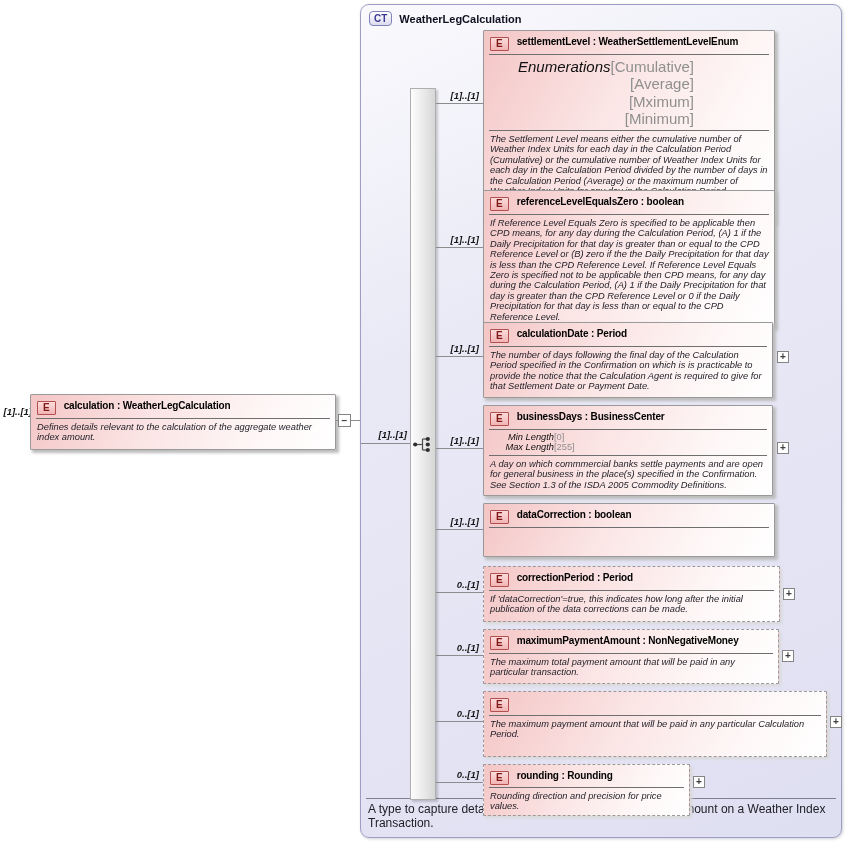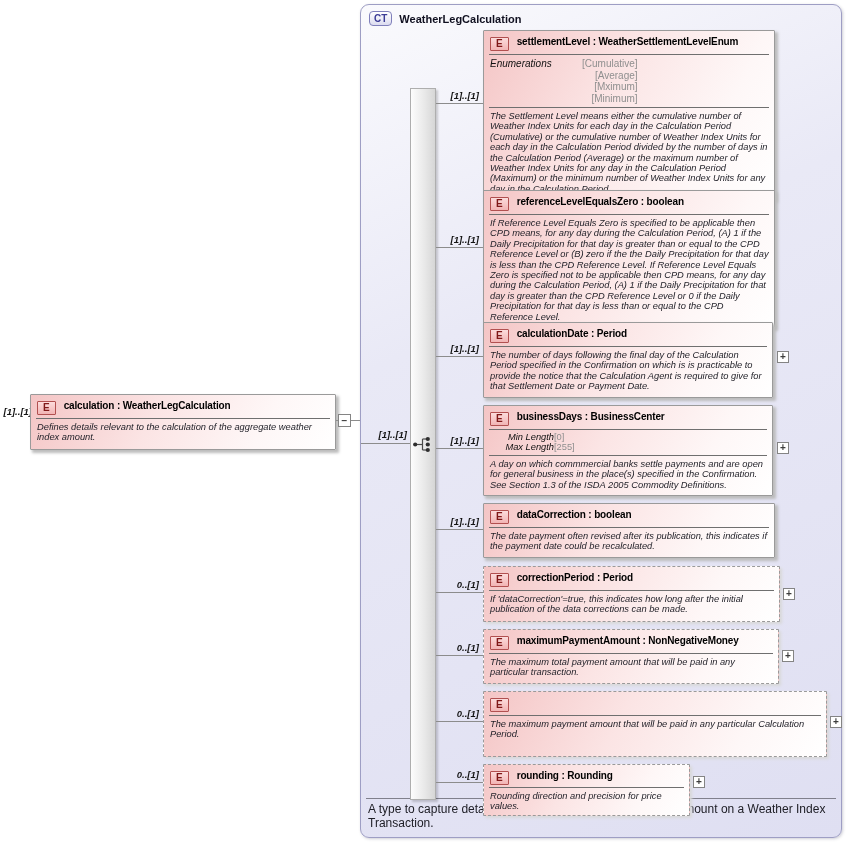--- a/index.html
+++ b/index.html
@@ -28,21 +28,21 @@
   .el.dashed { border-style:dashed; box-shadow:2px 2px 3px #d9d9d9; }
   .el-head { display:flex; align-items:flex-start; gap:8px; padding:5px 6px 3px 6px; }
   .ebadge { flex:0 0 auto; font-size:10px; font-weight:bold; color:#801818;
             background:linear-gradient(#fcdcdc,#f2b4b4); border:1px solid #b25050;
             border-radius:1px; padding:0 5px; line-height:12px; margin-top:1px; }
   .etitle { font-size:10px; font-weight:bold; letter-spacing:-0.15px; color:#000;
             line-height:1.25; white-space:pre-line; }
   .sep { height:0; border-top:1px solid #6f6f6f; margin:0 5px; }
   .edesc { font-style:italic; font-size:9.3px; line-height:1.12; color:#1e1e26;
            padding:3px 5px 5px 6px; }
-  .enumrow { display:flex; padding:3px 6px 3px 6px; font-size:10px; }
+  .enumrow { display:flex; padding:3px 6px 3px 6px; font-size:15px;margin-left:28px; }
   .enumlabel { flex:0 0 92px; font-style:italic; color:#101010; }
   .enumvals span { display:block; color:#8f8f8f; line-height:1.15;text-align:right; }
   .fgrid { display:grid; grid-template-columns:64px auto; padding:2px 6px 3px 6px;
            font-size:9.3px; }
   .flabel { font-style:italic; color:#101010;text-align:right; }
   .fval { color:#8f8f8f; }
 
   
   .hline { position:absolute; height:1px; background:#8c8c8c; }
   .card { position:absolute; font-size:9.5px; font-style:italic; font-weight:bold;
@@ -173,21 +173,20 @@
     <div class="edesc">A day on which commmercial banks settle payments and are open for general business in the place(s) specified in the Confirmation. See Section 1.3 of the ISDA 2005 Commodity Definitions.</div>
   </div>
   <div class="expander" style="left:777px; top:442px;">+</div>
 
   <div class="el" style="left:483px; top:503px; width:292px; min-height:54px;">
     <div class="el-head">
       <span class="ebadge">E</span>
       <span class="etitle">dataCorrection : boolean</span>
     </div>
     <div class="sep"></div>
-    <div class="edesc">The date payment often revised after its publication, this indicates if the payment date could be recalculated.</div>
   </div>
 
   <div class="el dashed" style="left:483px; top:566px; width:297px; min-height:56px;">
     <div class="el-head">
       <span class="ebadge">E</span>
       <span class="etitle">correctionPeriod : Period</span>
     </div>
     <div class="sep"></div>
     <div class="edesc">If 'dataCorrection'=true, this indicates how long after the initial publication of the data corrections can be made.</div>
   </div>

